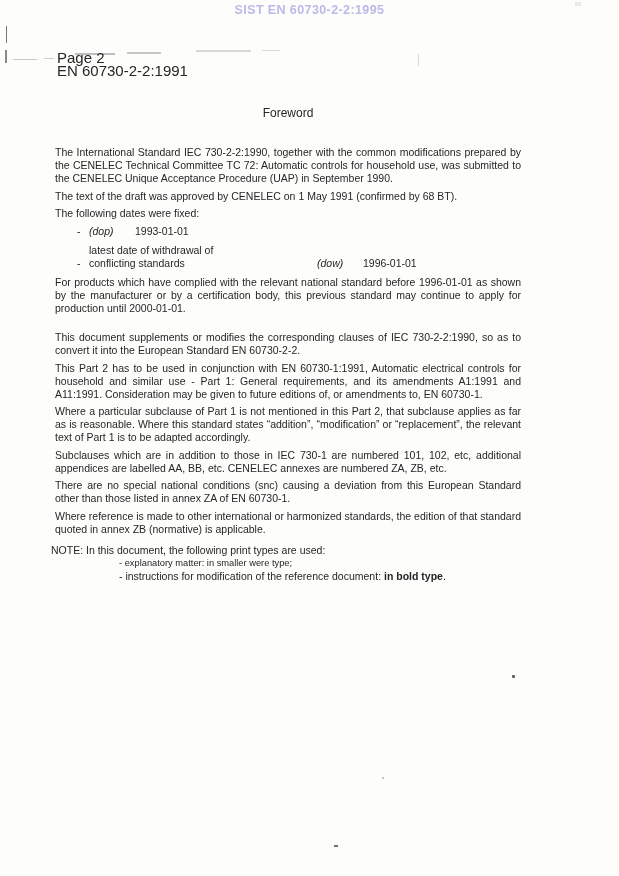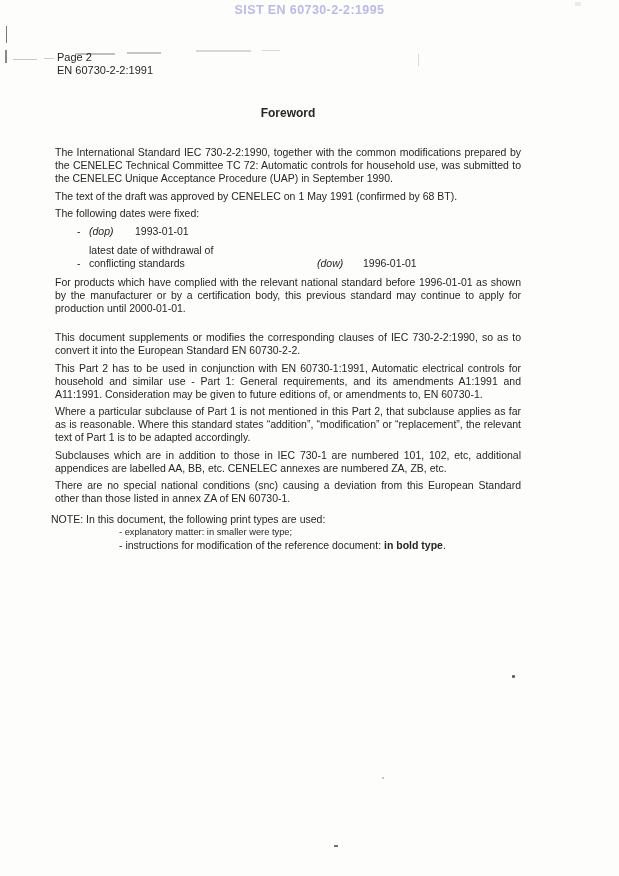--- a/index.html
+++ b/index.html
@@ -14,28 +14,28 @@
   }
   .watermark{
     position:absolute;top:3px;left:0;width:100%;
     text-align:center;
     font-size:12.5px;font-weight:bold;
     color:#b9bae7;
     letter-spacing:.4px;
   }
   .header{
     position:absolute;left:57px;top:51px;
-    font-size:11px;line-height:13px;
+    font-size:15px;line-height:13px;
   }
   .content{
     position:absolute;left:55px;top:103px;width:466px;
     font-size:10.5px;line-height:13px;
   }
   .title{
-    font-size:12px;font-weight:bold;
+    font-size:12px;font-weight:normal;
     text-align:center;
     margin:4px 0 26px 0;
   }
   p.para{margin:0 0 4.5px 0;}
   p.just{text-align:justify;}
   .block-gap{height:12px;}
   .dates{margin:2px 0 5px 0;}
   .date-row{display:flex;align-items:flex-end;margin-bottom:6px;}
   .date-row .dash{width:12px;margin-left:22px;flex:none;}
   .date-row .desc{width:228px;flex:none;}
@@ -116,20 +116,21 @@
 
     <p class="para just">For products which have complied with the relevant national standard before 1996-01-01 as shown by the manufacturer or by a certification body, this previous standard may continue to apply for production until 2000-01-01.</p>
 
     <div class="block-gap"></div>
 
     <p class="para just">This document supplements or modifies the corresponding clauses of IEC 730-2-2:1990, so as to convert it into the European Standard EN 60730-2-2.</p>
     <p class="para just">This Part 2 has to be used in conjunction with EN 60730-1:1991, Automatic electrical controls for household and similar use - Part 1: General requirements, and its amendments A1:1991 and A11:1991. Consideration may be given to future editions of, or amendments to, EN 60730-1.</p>
     <p class="para just">Where a particular subclause of Part 1 is not mentioned in this Part 2, that subclause applies as far as is reasonable. Where this standard states “addition”, “modification” or “replacement”, the relevant text of Part 1 is to be adapted accordingly.</p>
     <p class="para just">Subclauses which are in addition to those in IEC 730-1 are numbered 101, 102, etc, additional appendices are labelled AA, BB, etc. CENELEC annexes are numbered ZA, ZB, etc.</p>
     <p class="para just">There are no special national conditions (snc) causing a deviation from this European Standard other than those listed in annex ZA of EN 60730-1.</p>
+    <p class="para just">Where reference is made to other international or harmonized standards, the edition of that standard quoted in annex ZB (normative) is applicable.</p>
 
     <div class="note">
       <div class="note-head">
         <span class="note-label">NOTE:</span>
         <span>In this document, the following print types are used:</span>
       </div>
       <div class="note-items">
         <div class="note-item small">- explanatory matter: in smaller were type;</div>
         <div class="note-item">
           <span>- instructions for modification of the reference document: </span><span class="b">in bold type</span><span>.</span>

